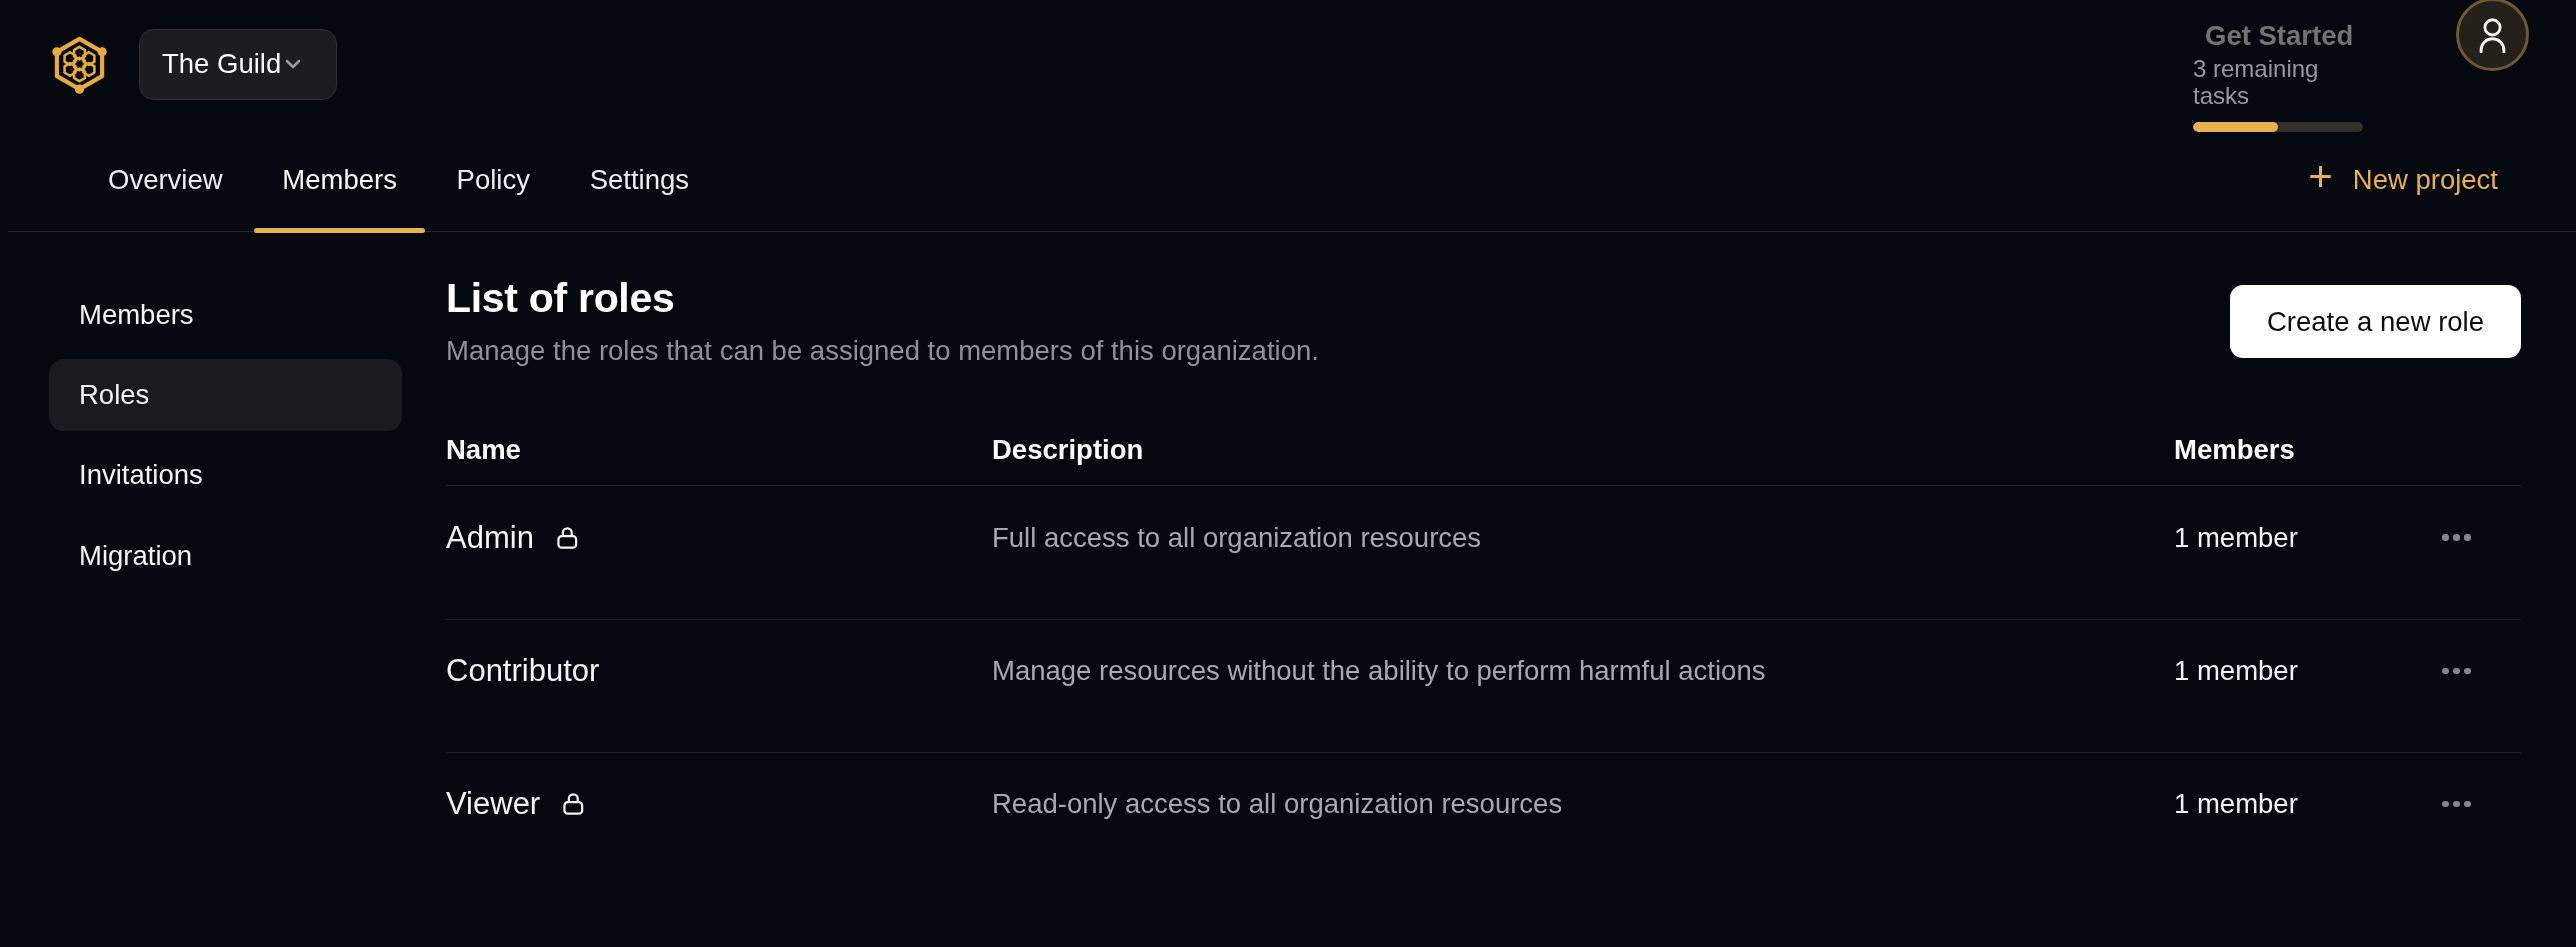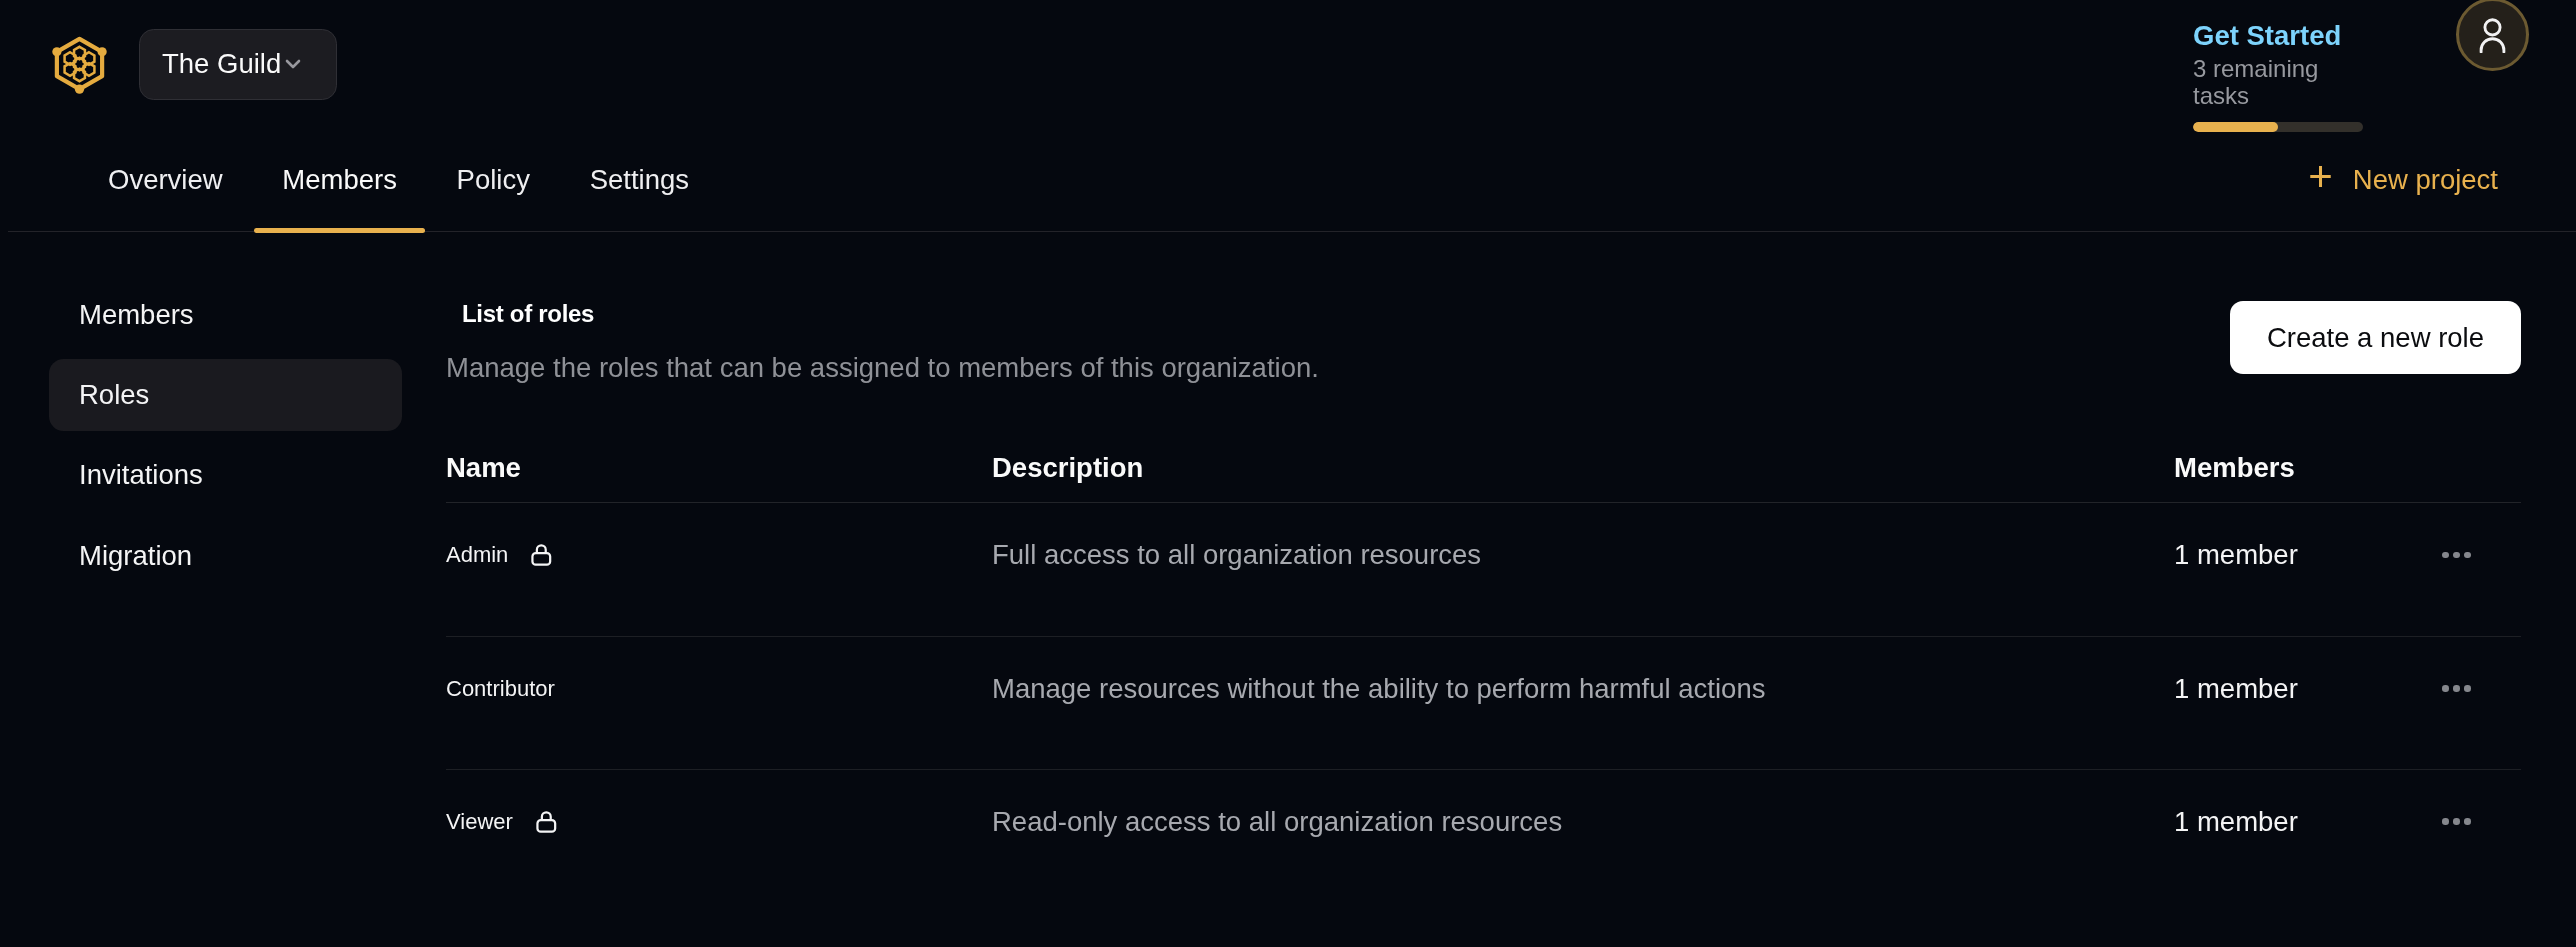--- a/index.html
+++ b/index.html
@@ -26,21 +26,21 @@
   .logo{width:57px;height:62px;display:flex;align-items:center;justify-content:center;cursor:pointer;}
   .org-select{
     margin-left:31px;width:198px;height:71px;border-radius:14.7px;
     background:var(--panel);border:1.8px solid var(--panel-border);
     display:flex;align-items:center;justify-content:flex-start;padding:0 22px;
     color:#FAFAFA;font-size:27.5px;font-weight:500;cursor:pointer;
     font-family:"Liberation Sans","DejaVu Sans",sans-serif;
   }
   .top-right{margin-left:auto;display:flex;align-items:flex-start;gap:93px;}
   .get-started{width:170px;cursor:pointer;padding-top:24px;}
-  .gs-title{font-size:27.5px;font-weight:600;line-height:31px;color:#7dd3fc;}
+  .gs-title{font-size:27.5px;font-weight:600;line-height:31px;color:#737373;margin-left:12px;}
   .gs-sub{font-size:24px;line-height:27.5px;color:#97999F;margin-top:3.7px;}
   .gs-bar{margin-top:12px;height:10px;border-radius:5.5px;background:#33302B;overflow:hidden;}
   .gs-fill{height:100%;width:50%;background:var(--accent);border-radius:5.5px;}
   .avatar{
     width:73px;height:73px;border-radius:50%;margin-top:1.8px;flex:none;
     border:3.7px solid #6C5A31;background:#24201A;
     display:flex;align-items:center;justify-content:center;cursor:pointer;padding:0;
   }
 
   
@@ -60,35 +60,35 @@
   .sidebar{position:absolute;left:49px;top:279px;width:353px;}
   .side-item{
     height:72px;display:flex;align-items:center;padding-left:30px;margin-bottom:8.2px;
     border-radius:14.7px;font-size:27.5px;color:#F4F4F5;cursor:pointer;
   }
   .side-item.active{background:#1A1A1F;align-items:center;}
 
   
   .main{position:absolute;left:446px;top:278px;width:2075px;}
   .main-head{position:relative;}
-  .main-head h1{margin:16px;font-size:24px;font-weight:700;line-height:40px;letter-spacing:-0.3px;color:#FFFFFF;}
+  .main-head h1{margin:0;font-size:41px;font-weight:700;line-height:40px;letter-spacing:-0.3px;color:#FFFFFF;}
   .main-head p{margin:14.7px 0 0 0;font-size:27.5px;line-height:35px;color:var(--muted);}
   .create-btn{
     position:absolute;right:0;top:7.3px;height:73px;padding:0 37px;border:none;border-radius:13px;
     background:#FFFFFF;color:#0B0C0F;font-size:27.5px;font-weight:500;cursor:pointer;
     display:flex;align-items:center;font-family:"Liberation Sans","DejaVu Sans",sans-serif;
   }
 
   .table{margin-top:48px;}
   .tgrid{display:grid;grid-template-columns:546px 1182px 220px 127px;align-items:center;}
   .thead{height:70px;border-bottom:1.8px solid #222429;}
   .thead > div{font-size:27.5px;font-weight:600;color:#FAFAFA;}
   .trow{height:104px;}
   .trow + .trow{border-top:1.8px solid var(--row-divider);margin-top:29px;}
-  .cell.name{font-size:22px;font-weight:500;color:#F4F4F5;display:flex;align-items:center;gap:20px;}
+  .cell.name{font-size:31px;font-weight:500;color:#F4F4F5;display:flex;align-items:center;gap:20px;}
   .cell.desc{font-size:27.5px;color:var(--desc);}
   .cell.mem{font-size:27.5px;color:#F4F4F5;}
   .cell.act{display:flex;justify-content:flex-end;padding-right:45px;}
   .dots{display:flex;gap:4.6px;background:none;border:none;cursor:pointer;padding:5.5px;}
   .dots i{width:6.4px;height:6.4px;border-radius:50%;background:#85878D;display:block;}
 </style>
 </head>
 <body>
 
 <div class="page">

